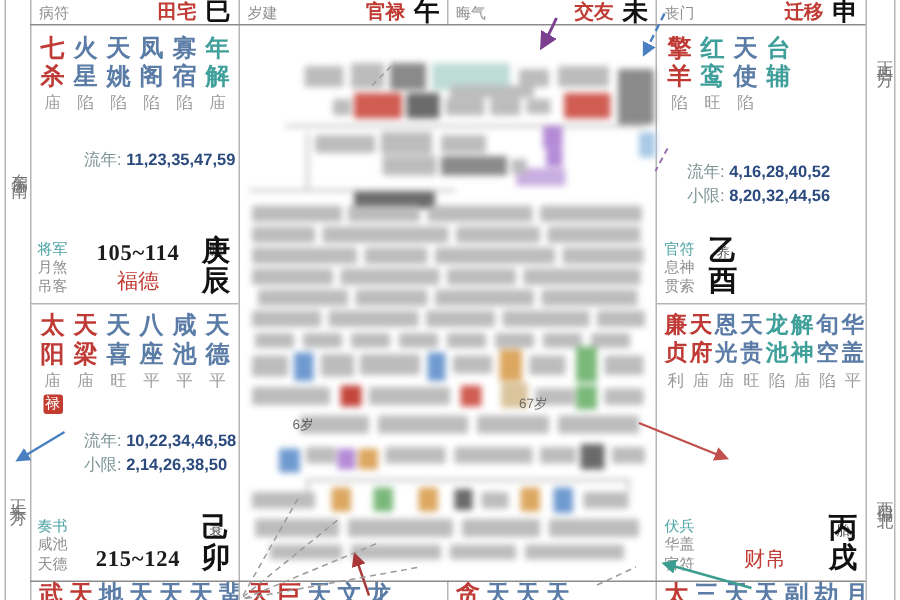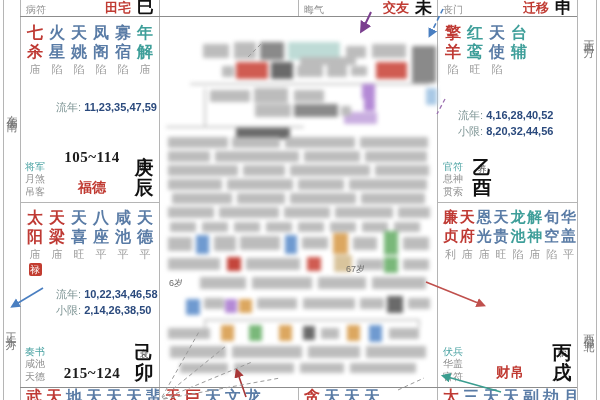--- a/index.html
+++ b/index.html
@@ -35,21 +35,21 @@
   .pal-you .liunian{left:20px;top:90px;}
   .pal-mao .liunian{top:84px;}
   .pal-xu .liunian{left:20px;top:96px;}
   .liu-label{color:#7d9494;}
   .liu-nums{color:#2b4a7d;font-weight:700;}
   .pal-bottom{position:absolute;left:5px;right:3px;bottom:4px;display:flex;align-items:flex-end;}
   .shensha-col{font-size:10px;line-height:12.5px;width:27px;color:#8f8f8f;}
   .shensha-first{color:#4ba3a3;}
   .pal-mid{flex:1;text-align:center;padding-bottom:1px;}
   .age-range{font-size:15px;font-weight:700;color:#1c1c1c;letter-spacing:.5px;font-family:"Liberation Serif","DejaVu Serif",serif;}
-  .pal-name{font-size:14px;font-weight:700;color:#c03b33;margin-top:13px;}
+  .pal-name{font-size:14px;font-weight:400;color:#c03b33;margin-top:1px;}
   .stem-col{width:24px;display:flex;flex-direction:column;align-items:center;}
   .stage{writing-mode:vertical-rl;font-size:9px;color:#4a4a4a;letter-spacing:1px;line-height:10px;margin-bottom:1px;}
   .stem,.branch-big{font-size:19px;font-weight:700;color:#111;line-height:20px;font-family:"Liberation Serif","DejaVu Serif",serif;}
 
   
   .bottom-cell{position:absolute;top:388px;height:12px;overflow:hidden;display:flex;gap:4px;
                padding-left:5px;box-sizing:border-box;}
   .bc-char{font-size:16px;font-weight:700;line-height:18px;font-family:"Liberation Serif","DejaVu Serif",serif;}
 
   
@@ -81,20 +81,27 @@
   <div class="side-label" style="left:6px;top:106px;">东偏南</div>
   <div class="side-label" style="left:5px;top:324px;">正东方</div>
   <div class="side-label" style="left:583px;top:32px;">正西方</div>
   <div class="side-label" style="left:583px;top:326px;">西偏北</div>
 
   <div class="top-cell" style="left:20px;width:139px;">
     <span class="ts-shensha">病符</span>
     <span class="ts-right">
         <span class="ts-palace">田宅</span>
         <span class="ts-branch">巳</span>
+      </span>
+  </div>
+  <div class="top-cell" style="left:159px;width:139px;">
+    <span class="ts-shensha">岁建</span>
+    <span class="ts-right">
+        <span class="ts-palace">官禄</span>
+        <span class="ts-branch">午</span>
       </span>
   </div>
   <div class="top-cell" style="left:298px;width:139px;">
     <span class="ts-shensha">晦气</span>
     <span class="ts-right">
         <span class="ts-palace">交友</span>
         <span class="ts-branch">未</span>
       </span>
   </div>
   <div class="top-cell" style="left:437px;width:140px;">
@@ -454,21 +461,21 @@
       <div class="bb" style="left: 389px; top: 328px; width: 30px; height: 11px; background: rgb(188, 188, 188);"></div>
       <div class="bb" style="left: 170px; top: 346px; width: 56px; height: 12px; background: rgb(188, 188, 188);"></div>
       <div class="bb" style="left: 232px; top: 346px; width: 70px; height: 12px; background: rgb(188, 188, 188);"></div>
       <div class="bb" style="left: 308px; top: 346px; width: 52px; height: 12px; background: rgb(188, 188, 188);"></div>
       <div class="bb" style="left: 366px; top: 346px; width: 60px; height: 12px; background: rgb(188, 188, 188);"></div>
       <div class="bb" style="left: 180px; top: 363px; width: 48px; height: 10px; background: rgb(188, 188, 188);"></div>
       <div class="bb" style="left: 234px; top: 363px; width: 60px; height: 10px; background: rgb(188, 188, 188);"></div>
       <div class="bb" style="left: 300px; top: 363px; width: 44px; height: 10px; background: rgb(188, 188, 188);"></div>
       <div class="bb" style="left: 350px; top: 363px; width: 66px; height: 10px; background: rgb(188, 188, 188);"></div>
     </div>
-  <div class="tiny-age" style="left:169px;top:277px;">6岁</div>
+  <div class="tiny-age" style="left:195px;top:277px;">6岁</div>
   <div class="tiny-age" style="left:346px;top:263px;color:#5a5a5a;">67岁</div>
 
   <svg id="annot" width="600" height="400">
     <defs>
       <marker id="ah-purple" markerWidth="7" markerHeight="7" refX="4" refY="3" orient="auto">
           <path d="M0,0 L6,3 L0,6 z" fill="#7b3f8f"></path>
         </marker>
       <marker id="ah-blue" markerWidth="7" markerHeight="7" refX="4" refY="3" orient="auto">
           <path d="M0,0 L6,3 L0,6 z" fill="#4a7fc1"></path>
         </marker>

